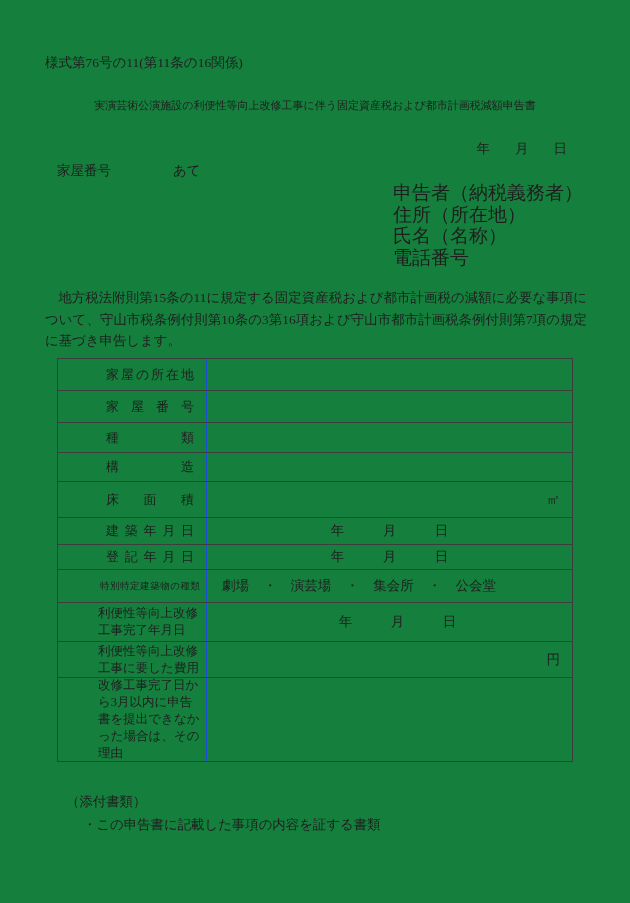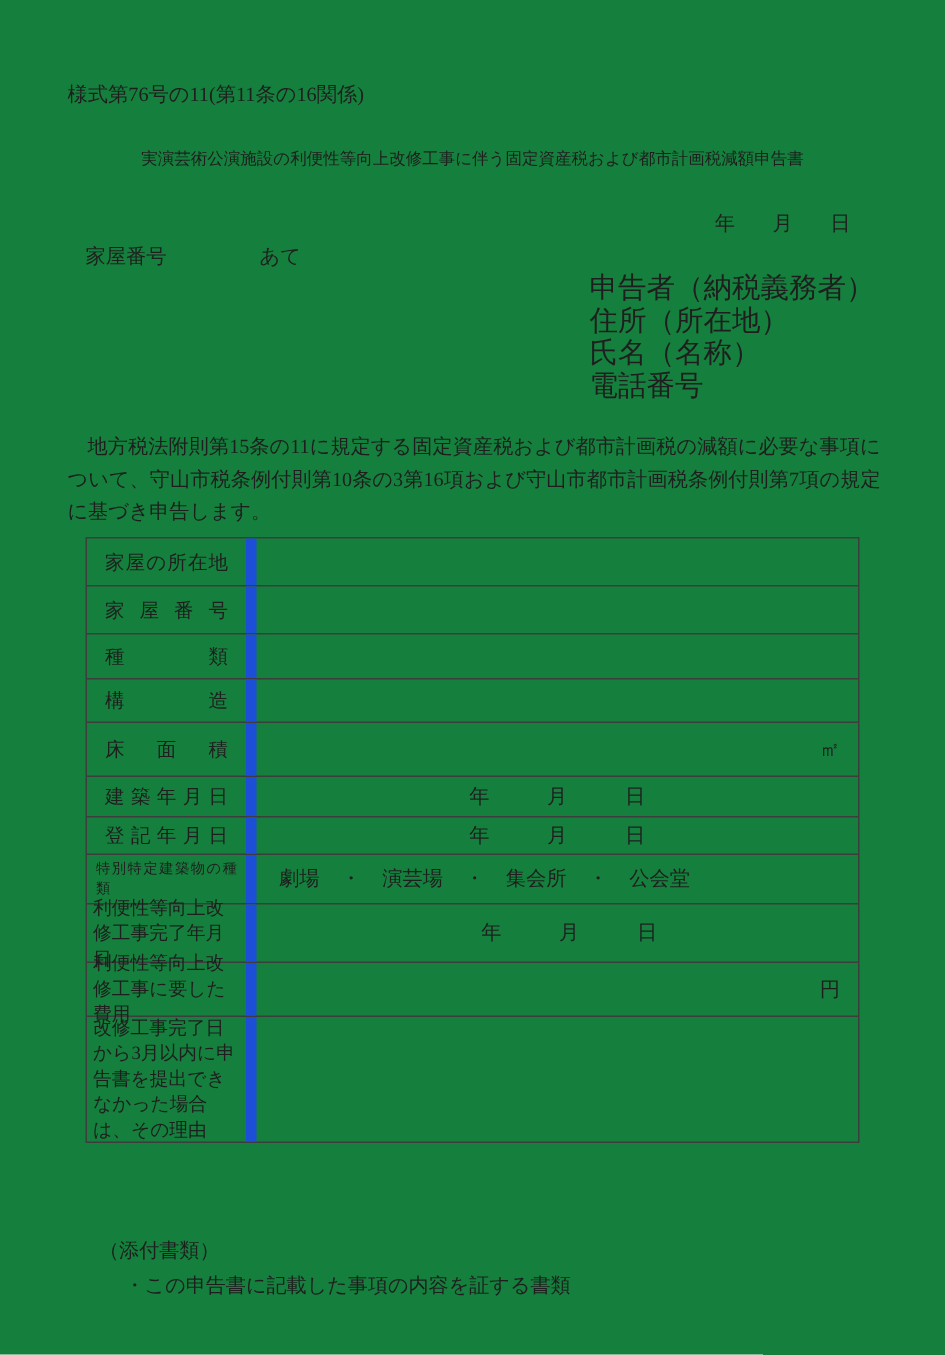--- a/index.html
+++ b/index.html
@@ -42,22 +42,23 @@
     text-indent: 1em; text-align: justify;
   }
   .app-table {
     position: absolute; left: 57px; top: 358px; width: 516px;
     border: 1px solid #3d3d3d;
   }
   .row { display: flex; border-bottom: 1px solid #3d3d3d; }
   .row:last-child { border-bottom: none; }
   .cell { display: flex; align-items: center; }
   .cell.label {
-    width: 113px; border-right: 7px solid #1d4ed8;
+    width: 113px; border-right: 1px solid #1d4ed8;
     font-size: 13px;
+    margin-left: 36px;
   }
   .cell.label .spread {
     display: block; width: 100%; padding: 0 12px;
     text-align: justify; text-align-last: justify;
   }
   .cell.label .wrap {
     display: block; width: 100%; padding: 0 4px;
     font-size: 12.5px; line-height: 17px; text-align: left;
   }
   .cell.label .small { font-size: 9.5px; padding: 0 6px; }
@@ -66,21 +67,21 @@
   }
   .cell.value.v-date { justify-content: center; word-spacing: 2.6em; }
   .cell.value.v-right { justify-content: flex-end; padding-right: 12px; }
   .cell.value.v-left { padding-left: 15px; word-spacing: 0.8em; }
   .h1 { height: 32px; } .h2 { height: 32px; } .h3 { height: 30px; }
   .h4 { height: 29px; } .h5 { height: 36px; } .h6 { height: 27px; }
   .h7 { height: 25px; } .h8 { height: 33px; } .h9 { height: 39px; gap: 16px; }
   .h10 { height: 36px; } .h11 { height: 83px; }
   .attachments {
     position: absolute; left: 66px; top: 790px;
-    font-size: 13.4px; line-height: 23px; margin-top: 32px;
+    font-size: 13.4px; line-height: 23px;
   }
   .attachments .attachment-item { padding-left: 17px; }
 </style>
 </head>
 <body>
 
 <div class="page">
 
   <div class="form-number">様式第76号の11(第11条の16関係)</div>
 

